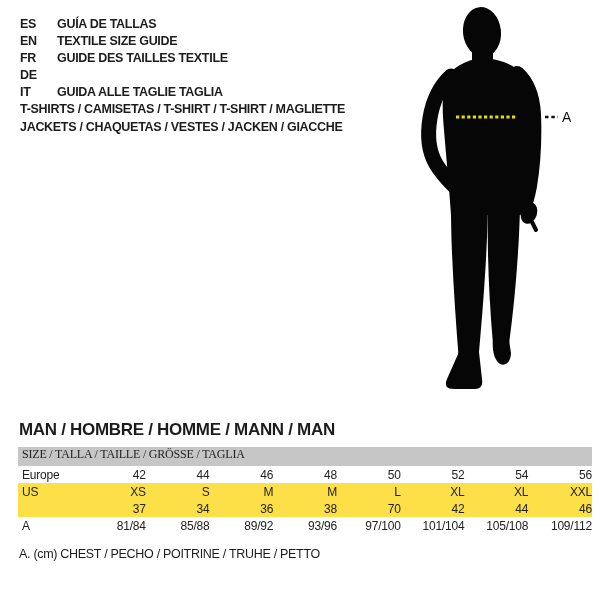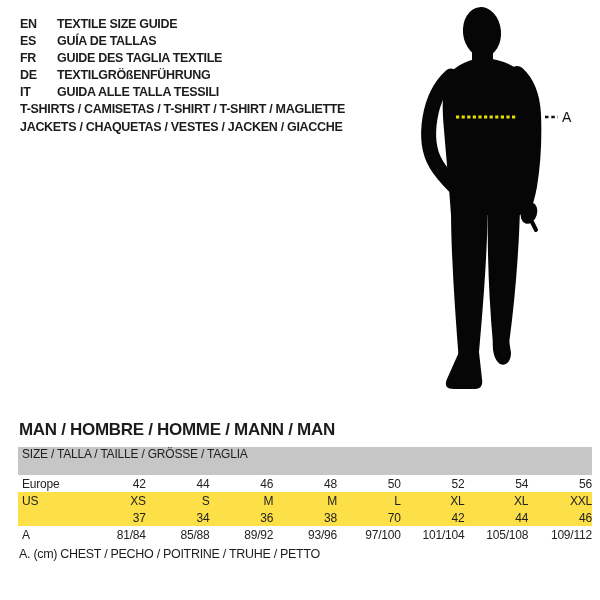--- a/index.html
+++ b/index.html
@@ -19,56 +19,55 @@
   .figure-wrap { position:absolute; left:415px; top:0; width:185px; height:400px; }
   .sil { fill:#060606; }
   .sil-stroke { fill:none; stroke:#060606; }
   .measure-label { font-family:"Liberation Sans", sans-serif; font-size:14px; fill:#111; }
   
   .section-title { position:absolute; left:19px; top:420px;
                    font-weight:bold; font-size:17px; letter-spacing:-0.3px; }
   
   .size-table { position:absolute; left:18px; top:447px; width:574px;
                 font-size:12px; letter-spacing:-0.2px; }
-  .st-header { height:28px; line-height:15px; background:#c6c6c6;
-               padding-left:4px; color:#222; }
+  .st-header { height:19px; line-height:15px; background:#c6c6c6;
+               padding-left:4px; color:#222;font-family:Liberation Serif, serif; }
   .size-table table { width:100%; border-collapse:collapse; table-layout:fixed;padding-left:36px; }
   .size-table td { height:17px; text-align:right; padding:0; color:#222;
                    font-size:12px; white-space:nowrap; }
   .size-table td.label-cell { text-align:left; padding-left:4px; }
   .size-table tr.stripe { background:#fde047; }
   
   .footnote { position:absolute; left:19px; top:547px;
               font-weight:normal; font-size:12.5px; letter-spacing:-0.3px; }
 </style>
 </head>
 <body>
 
 <div class="canvas">
 
   <div class="lang-block">
     <div class="lang-row">
+      <span class="lang-code">ES</span>
+      <span class="lang-text">GUÍA DE TALLAS</span>
+    </div>
+    <div class="lang-row">
       <span class="lang-code">EN</span>
       <span class="lang-text">TEXTILE SIZE GUIDE</span>
     </div>
     <div class="lang-row">
-      <span class="lang-code">ES</span>
-      <span class="lang-text">GUÍA DE TALLAS</span>
-    </div>
-    <div class="lang-row">
       <span class="lang-code">FR</span>
-      <span class="lang-text">GUIDE DES TAGLIA TEXTILE</span>
+      <span class="lang-text">GUIDE DES TAILLES TEXTILE</span>
     </div>
     <div class="lang-row">
       <span class="lang-code">DE</span>
-      <span class="lang-text">TEXTILGRÖßENFÜHRUNG</span>
     </div>
     <div class="lang-row">
       <span class="lang-code">IT</span>
-      <span class="lang-text">GUIDA ALLE TALLA TESSILI</span>
+      <span class="lang-text">GUIDA ALLE TAGLIE TAGLIA</span>
     </div>
   </div>
 
   <div class="category-block">
     <div>T-SHIRTS / CAMISETAS / T-SHIRT / T-SHIRT / MAGLIETTE</div>
     <div>JACKETS / CHAQUETAS / VESTES / JACKEN / GIACCHE</div>
   </div>
 
   <div class="figure-wrap">
     <svg width="185" height="400" viewBox="0 0 185 400">

